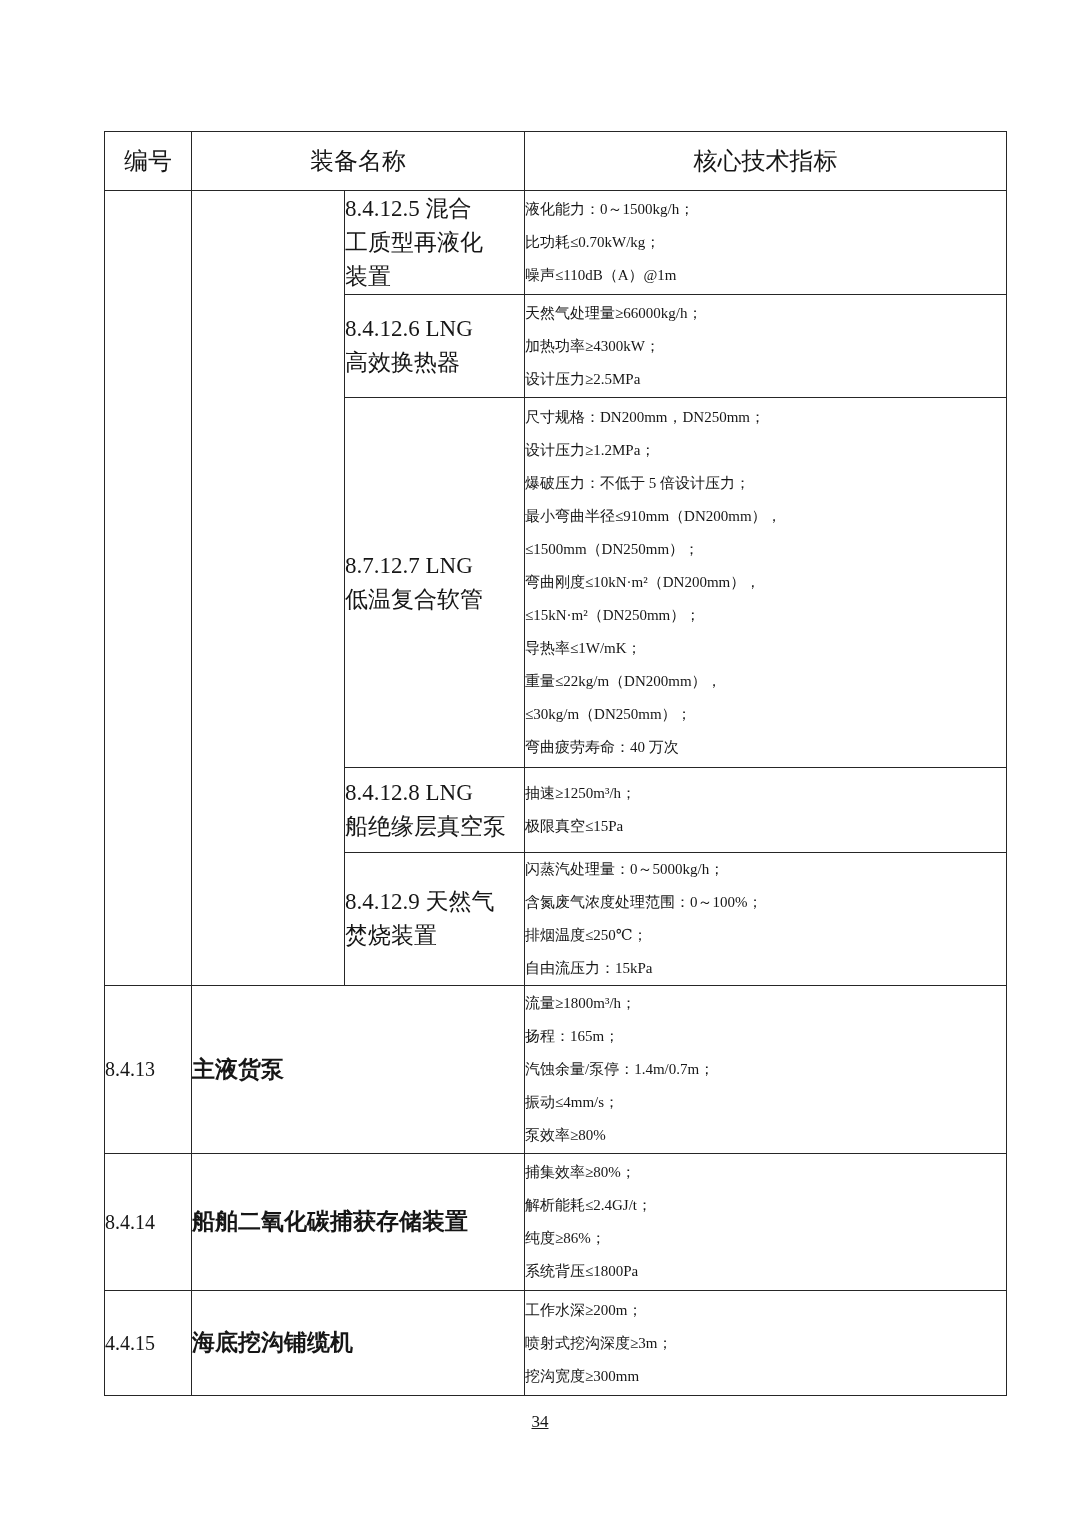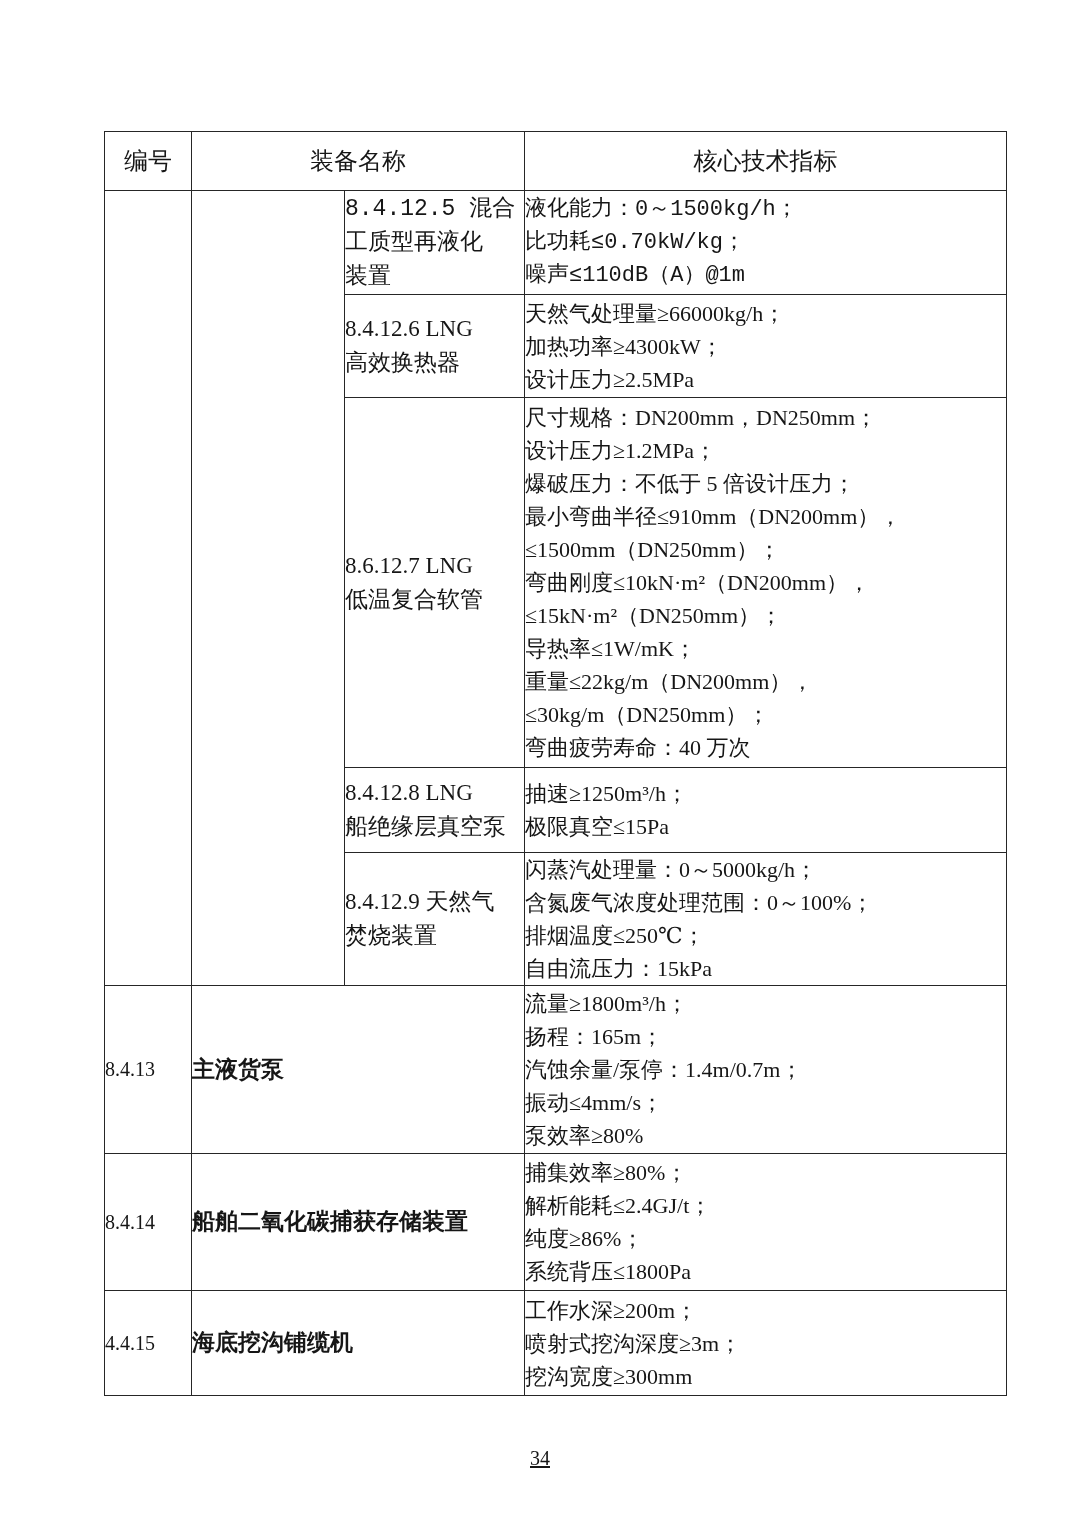--- a/index.html
+++ b/index.html
@@ -44,42 +44,42 @@
     font-size: 23px;
     line-height: 34px;
     text-align: left;
     padding-left: 9px;
     padding-right: 4px;
   }
   td.name-cell.bold-name {
     font-weight: bold;
   }
   td.spec-cell {
-    font-size: 22px;
+    font-size: 15px;
     line-height: 33px;
     text-align: left;
     padding-left: 9px;
     padding-right: 6px;
   }
-  .h-r5  { height: 104px; font-family: Liberation Mono, monospace; }
+  .h-r5  { height: 104px; }
   .h-r6  { height: 103px; padding-left: 22px; }
   .h-r7  { height: 370px; }
   .h-r8  { height: 85px;  }
   .h-r9  { height: 130px; }
   .h-r13 { height: 168px; }
   .h-r14 { height: 137px; }
   .h-r15 { height: 105px; }
   .spec-line, .name-line { white-space: nowrap; }
   .page-footer {
     position: absolute;
-    top: 1447px;
+    top: 1412px;
     left: 0;
     width: 100%;
     text-align: center;
-    font-size: 20px;
+    font-size: 17px;
     text-decoration: underline;
   }
 </style>
 </head>
 <body>
 
 <table class="spec-table">
   <colgroup>
     <col style="width:87px">
     <col style="width:153px">
@@ -116,21 +116,21 @@
     </td>
     <td class="spec-cell">
       <div class="spec-line">天然气处理量≥66000kg/h；</div>
       <div class="spec-line">加热功率≥4300kW；</div>
       <div class="spec-line">设计压力≥2.5MPa</div>
     </td>
   </tr>
 
   <tr class="h-r7">
     <td class="name-cell">
-      <div class="name-line">8.6.12.7 LNG</div>
+      <div class="name-line">8.7.12.7 LNG</div>
       <div class="name-line">低温复合软管</div>
     </td>
     <td class="spec-cell">
       <div class="spec-line">尺寸规格：DN200mm，DN250mm；</div>
       <div class="spec-line">设计压力≥1.2MPa；</div>
       <div class="spec-line">爆破压力：不低于 5 倍设计压力；</div>
       <div class="spec-line">最小弯曲半径≤910mm（DN200mm），</div>
       <div class="spec-line">≤1500mm（DN250mm）；</div>
       <div class="spec-line">弯曲刚度≤10kN·m²（DN200mm），</div>
       <div class="spec-line">≤15kN·m²（DN250mm）；</div>

